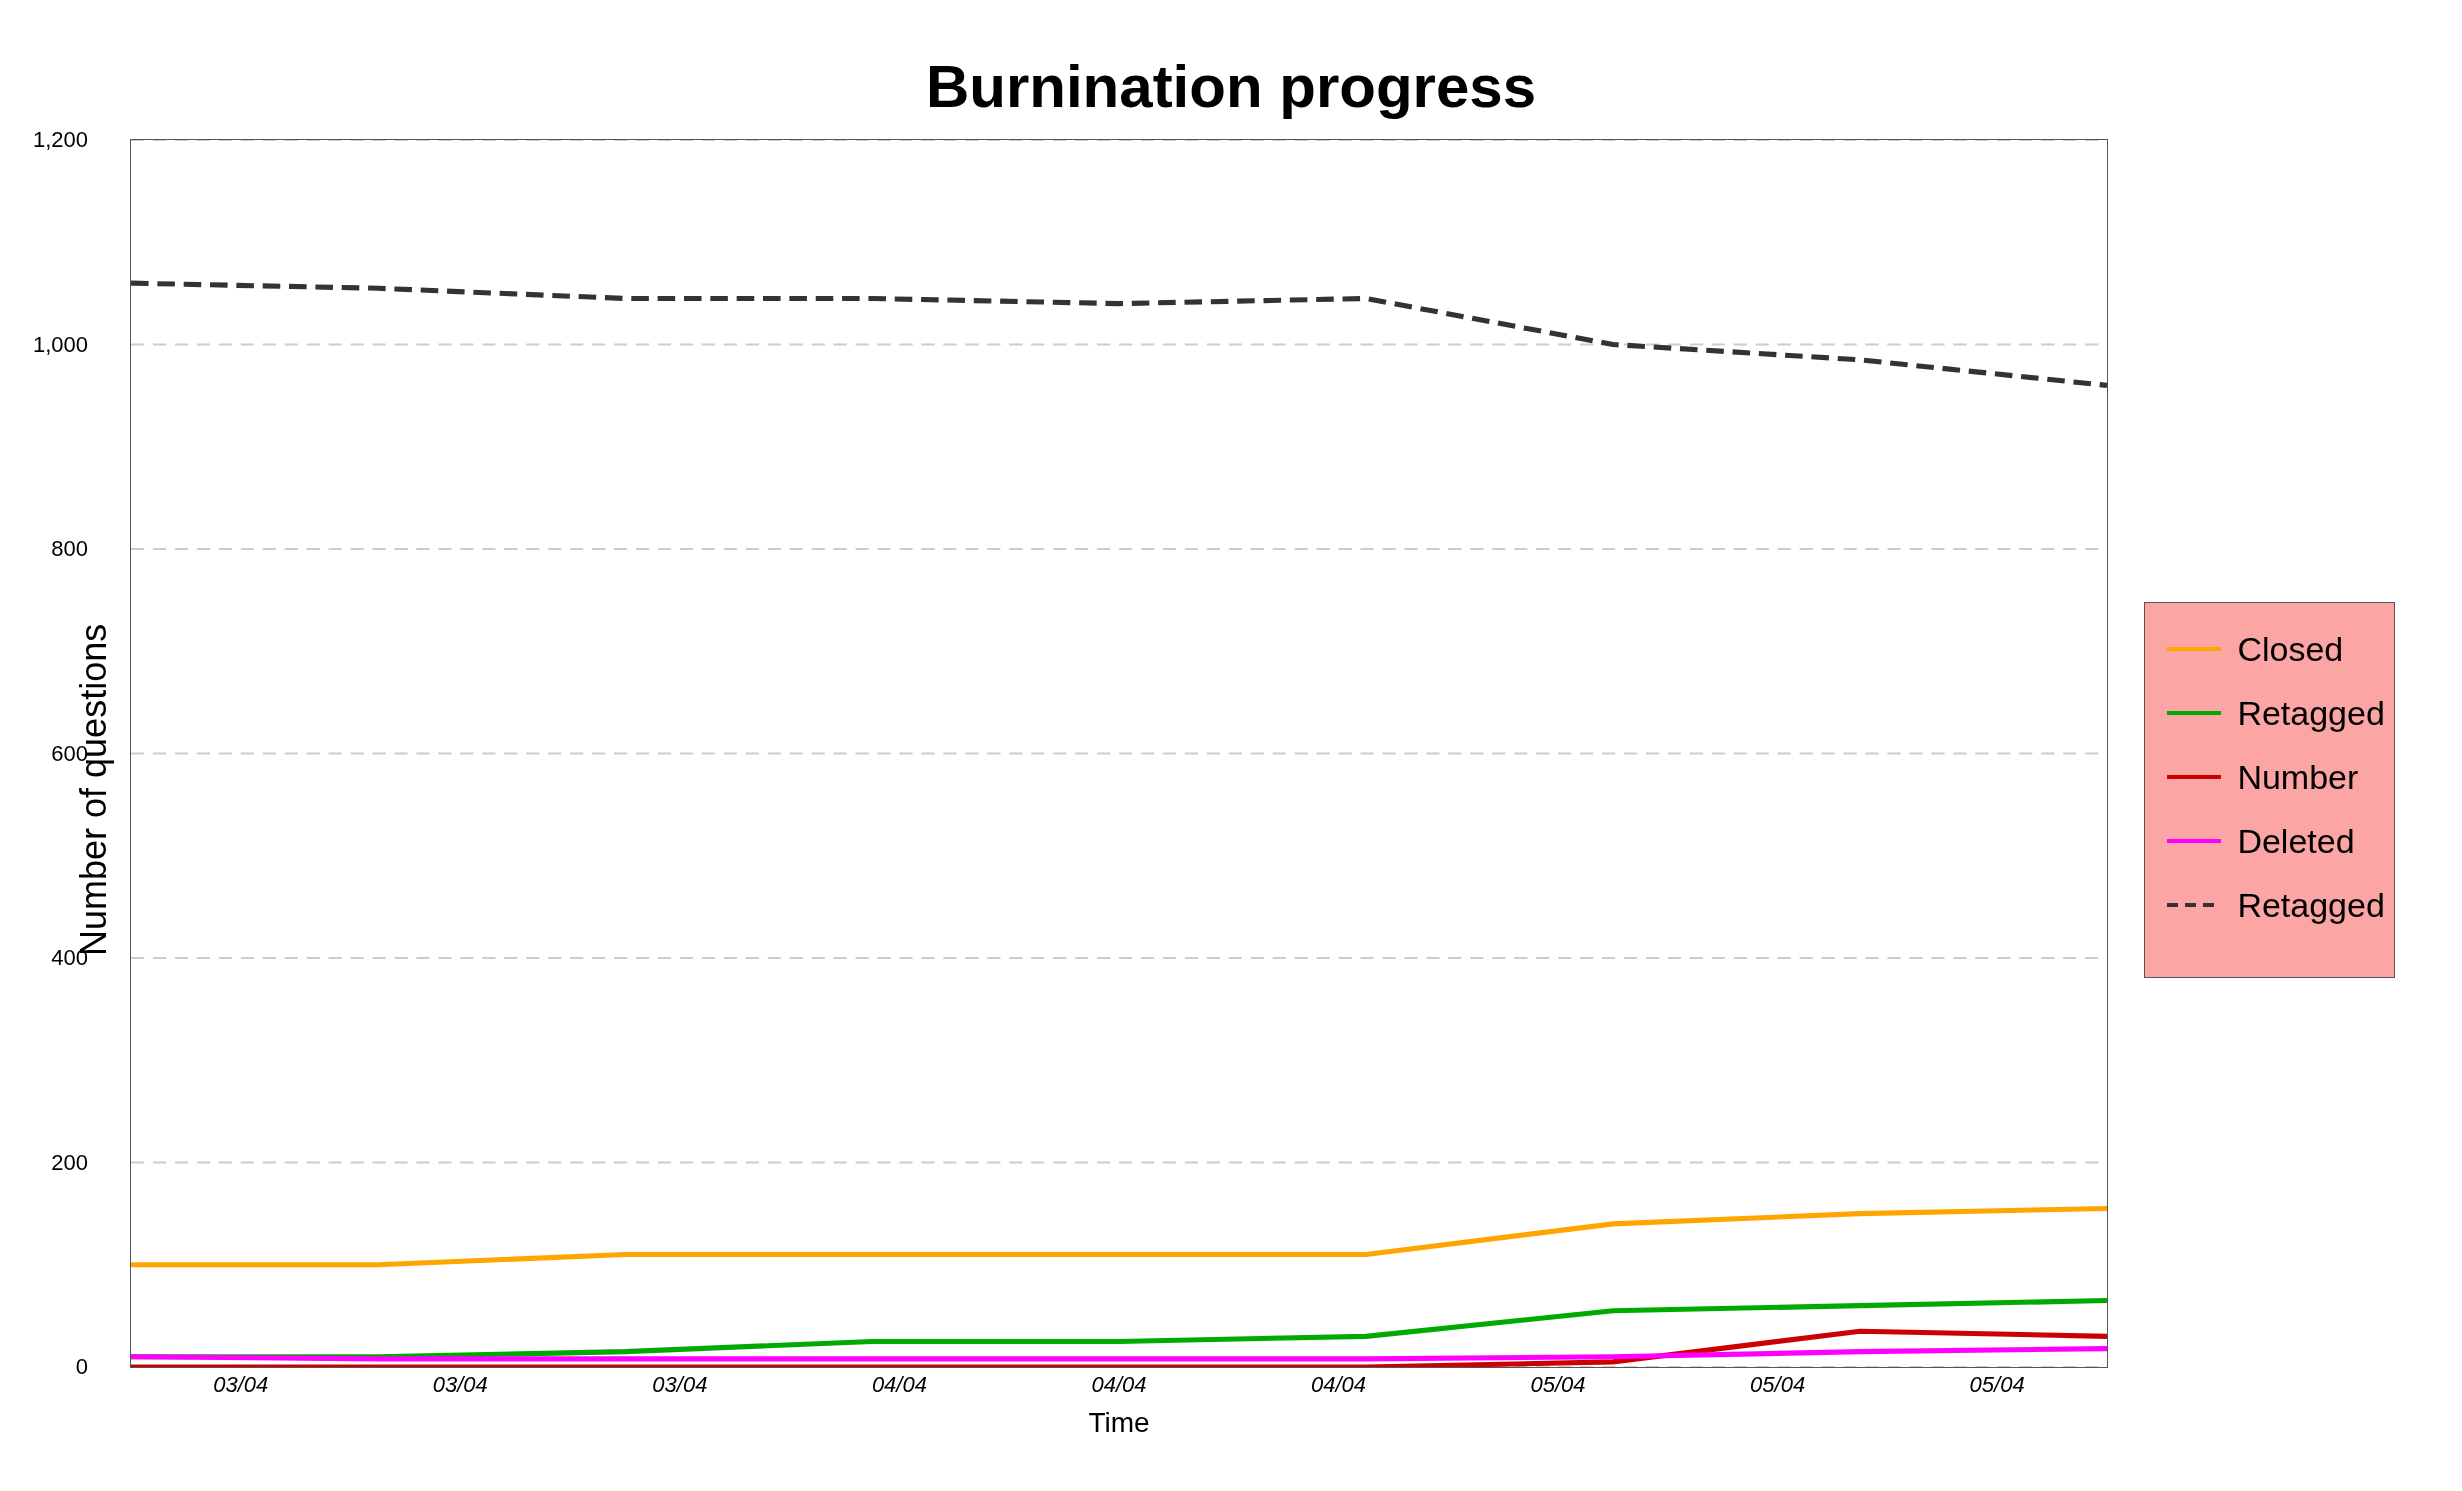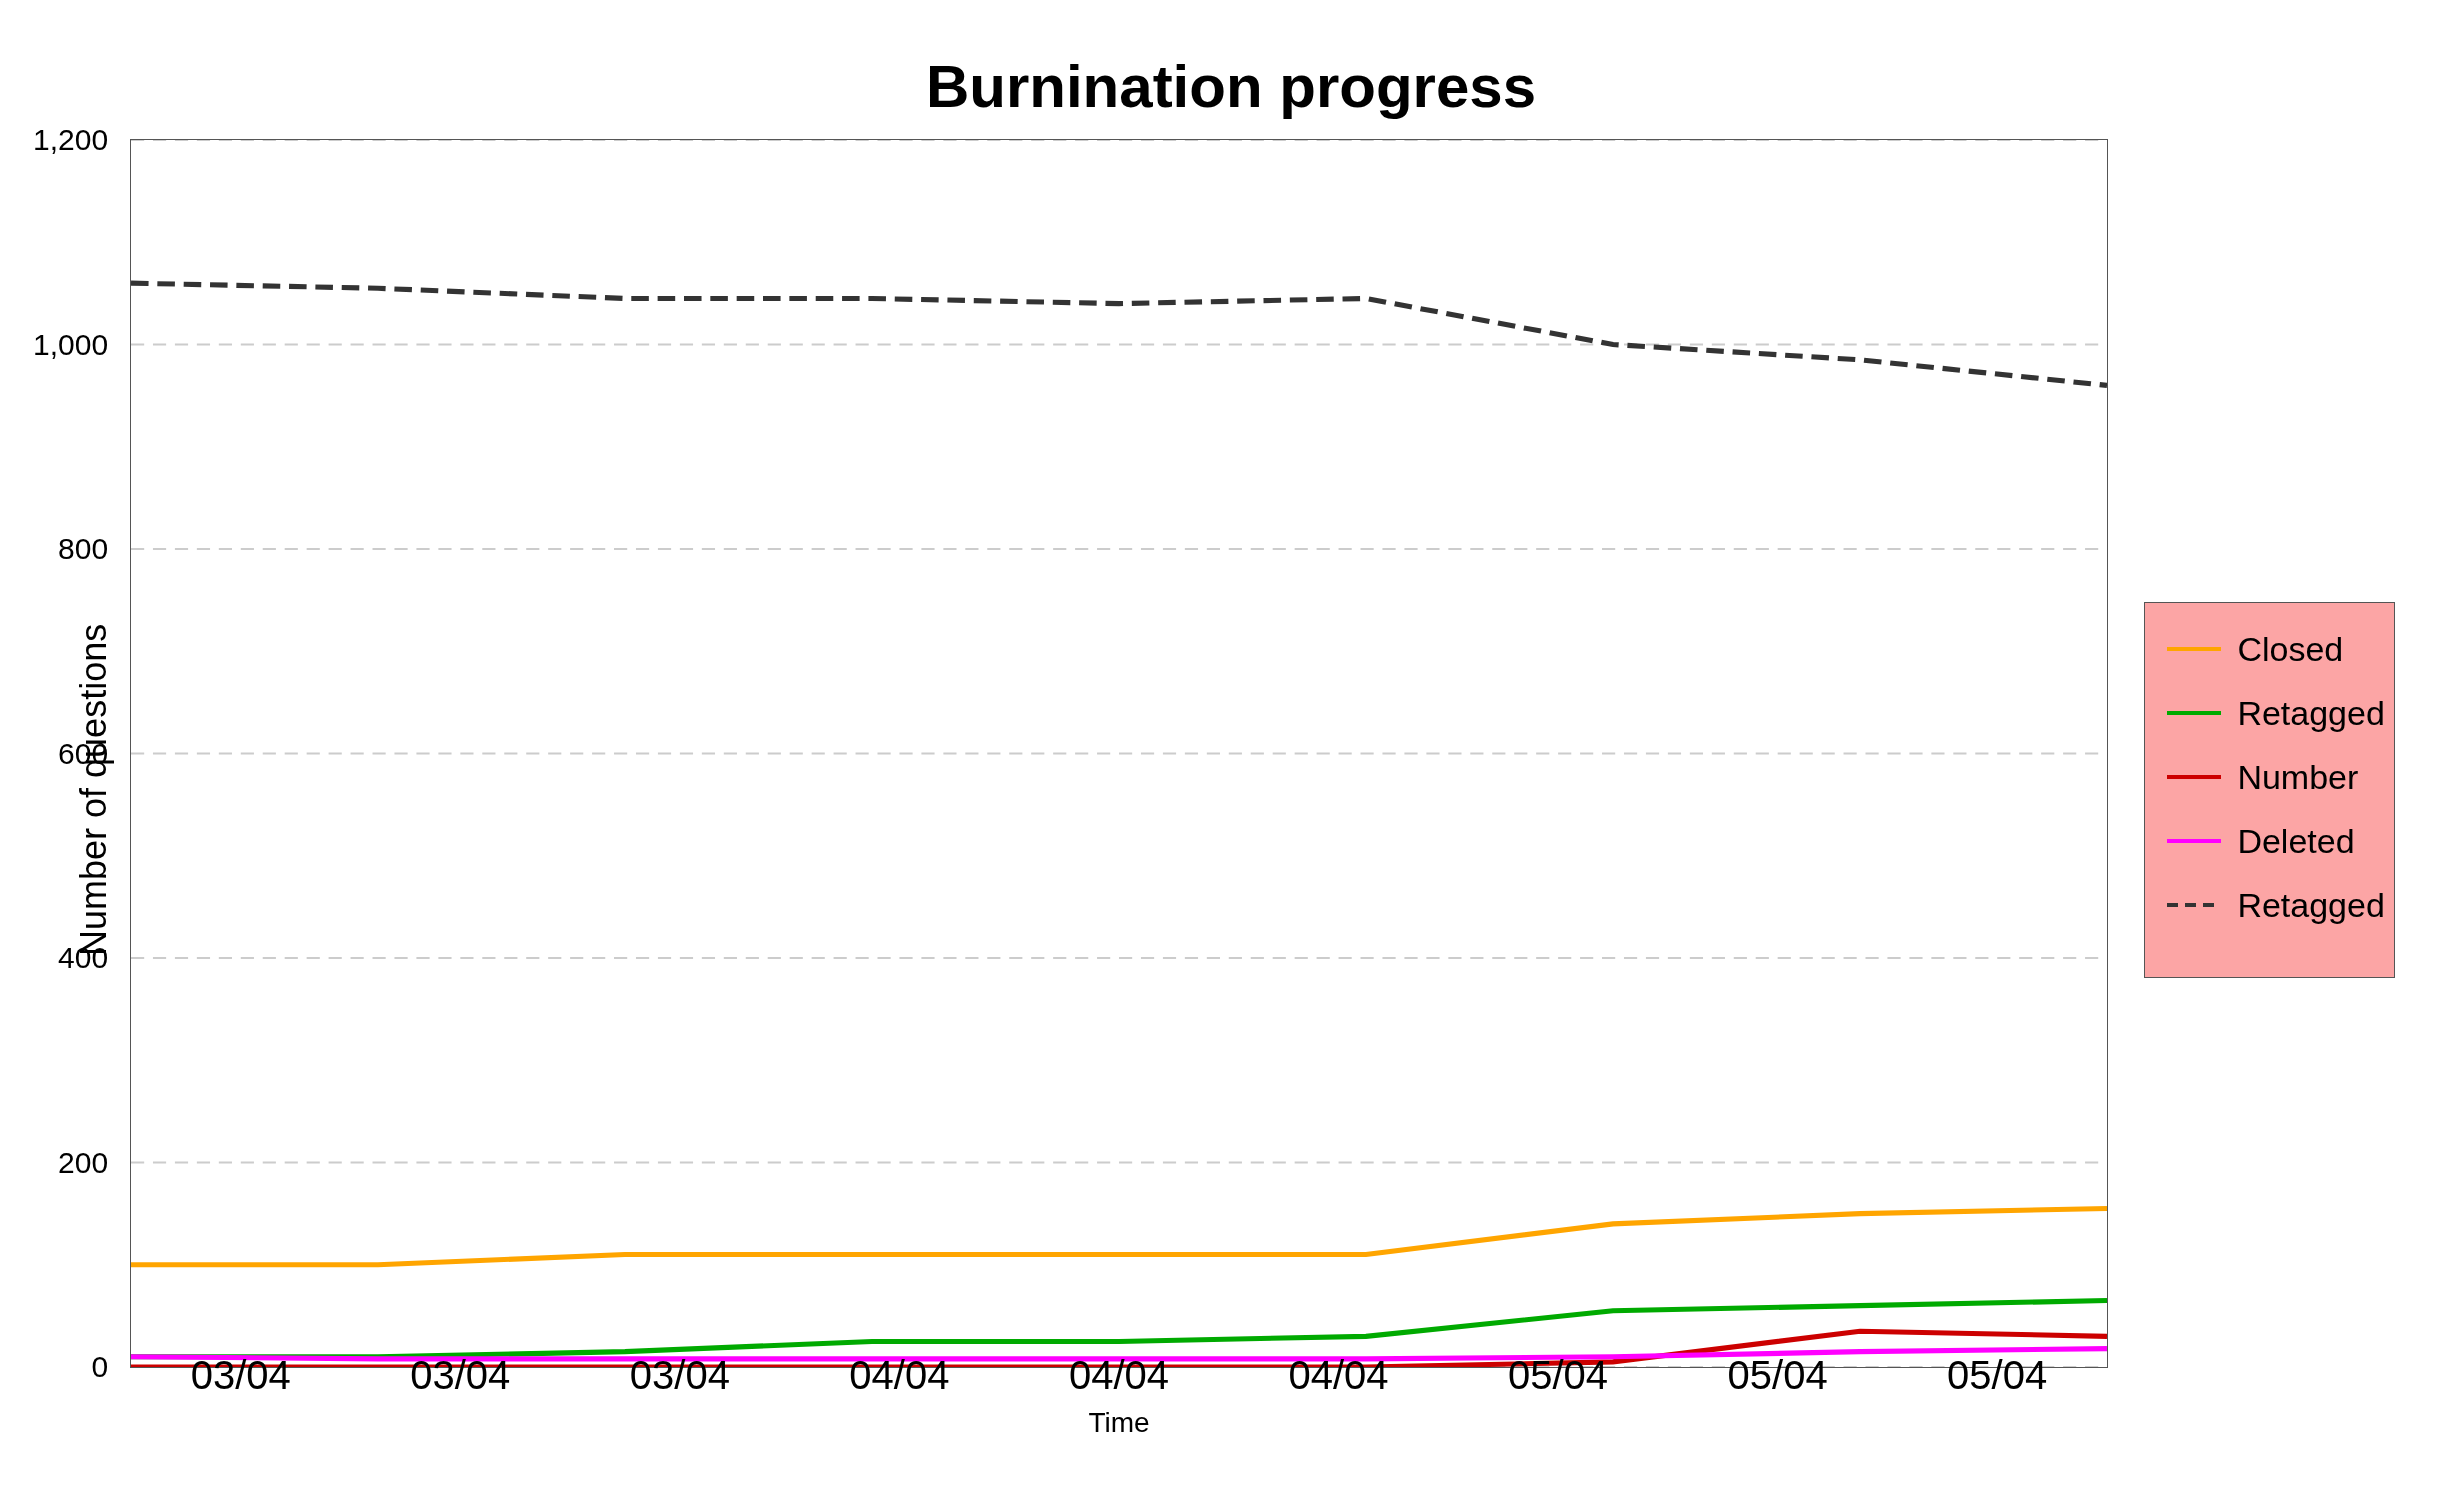--- a/index.html
+++ b/index.html
@@ -86,38 +86,39 @@
       position: absolute;
       bottom: -72px;
       left: 0;
       right: 0;
     }
     .x-labels {
       display: flex;
       flex-direction: row;
       width: 100%;
       justify-content: space-around;
-      font-size: 40px;
+      font-size: 22px;
       color: #000;
       margin-top: 9px;
+      font-style: italic;
     }
     .x-axis-title {
       font-size: 28px;
       color: #000;
       margin-top: 9px;
     }
     .y-labels {
       position: absolute;
       left: -98px;
       top: 0;
       bottom: 0;
       display: flex;
       flex-direction: column;
       justify-content: space-between;
-      font-size: 30px;
+      font-size: 22px;
       color: #000;
       text-align: right;
     }
     .y-label {
       display: flex;
       align-items: center;
       justify-content: flex-end;
       height: 0;
     }
     svg.chart-svg {

